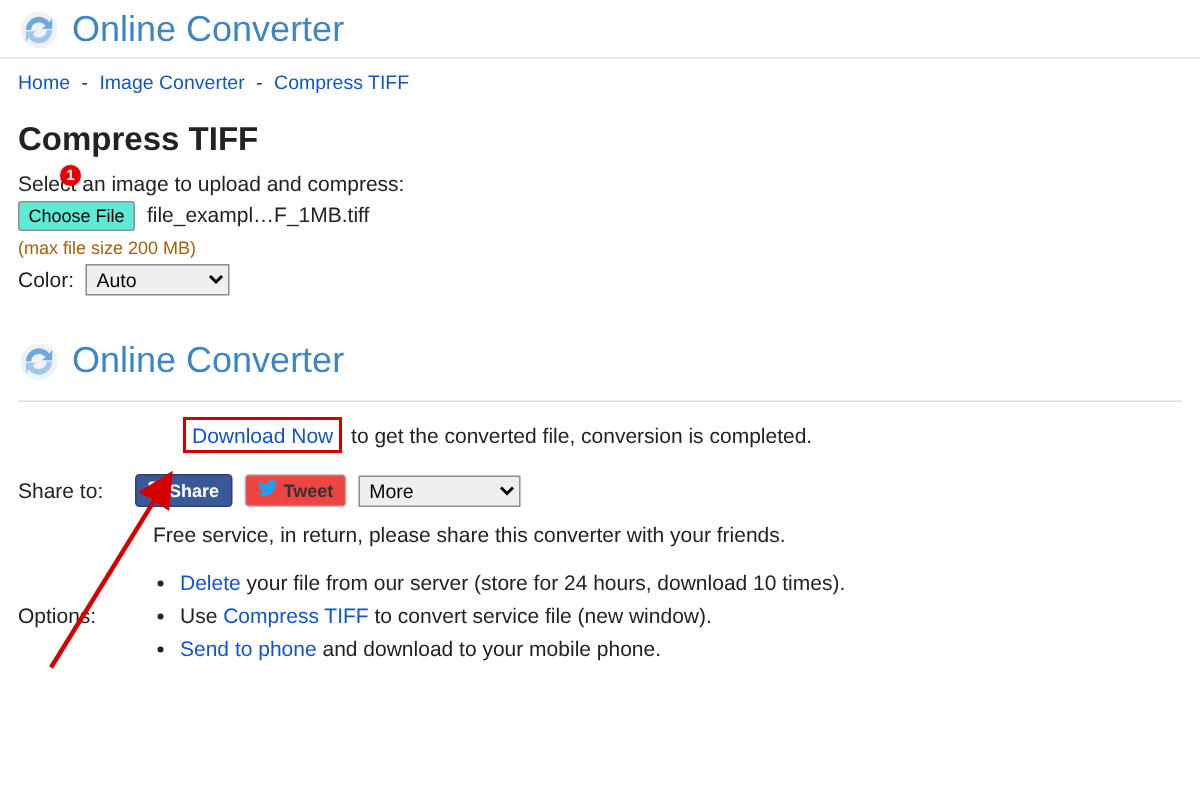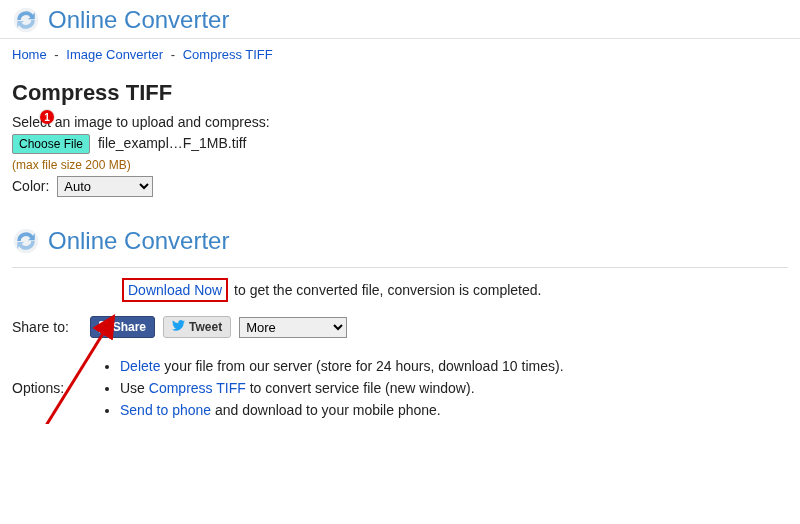--- a/index.html
+++ b/index.html
@@ -128,21 +128,21 @@
     padding: 3px 8px;
     font-size: 12px;
     font-weight: bold;
     display: inline-flex;
     align-items: center;
     gap: 4px;
     border: 1px solid #2d4373;
     cursor: pointer;
   }
   .tw-btn {
-    background: #e5e5e5;
+    background: #ef4444;
     border: 1px solid #bbb;
     border-radius: 3px;
     padding: 3px 8px;
     font-size: 12px;
     font-weight: bold;
     display: inline-flex;
     align-items: center;
     gap: 4px;
     color: #333;
     cursor: pointer;
@@ -254,20 +254,21 @@
               <path fill="#1da1f2" d="M24 2.4a9.8 9.8 0 0 1-2.8.8 4.9 4.9 0 0 0 2.1-2.7 9.8 9.8 0 0 1-3.1 1.2A4.9 4.9 0 0 0 11.7 6a13.9 13.9 0 0 1-10-5.1 4.9 4.9 0 0 0 1.5 6.5A4.9 4.9 0 0 1 1 6.8v.1a4.9 4.9 0 0 0 3.9 4.8 4.9 4.9 0 0 1-2.2.1 4.9 4.9 0 0 0 4.6 3.4A9.8 9.8 0 0 1 0 17.3a13.9 13.9 0 0 0 7.5 2.2c9 0 14-7.5 14-14v-.6A10 10 0 0 0 24 2.4z"></path>
             </svg>
         </span>
         <span>Tweet</span>
       </span>
       <select class="native" style="width:108px;">
         <option>More</option>
       </select>
     </div>
 
+    <div style="padding-left:90px; margin-top:6px;">Free service, in return, please share this converter with your friends.</div>
 
     <div class="options-row">
       <span class="options-label">Options:</span>
       <ul class="opts">
         <li>
           <a href="#">Delete</a><span> your file from our server (store for 24 hours, download 10 times).</span>
         </li>
         <li>
           <span>Use </span><a href="#">Compress TIFF</a><span> to convert service file (new window).</span>
         </li>

